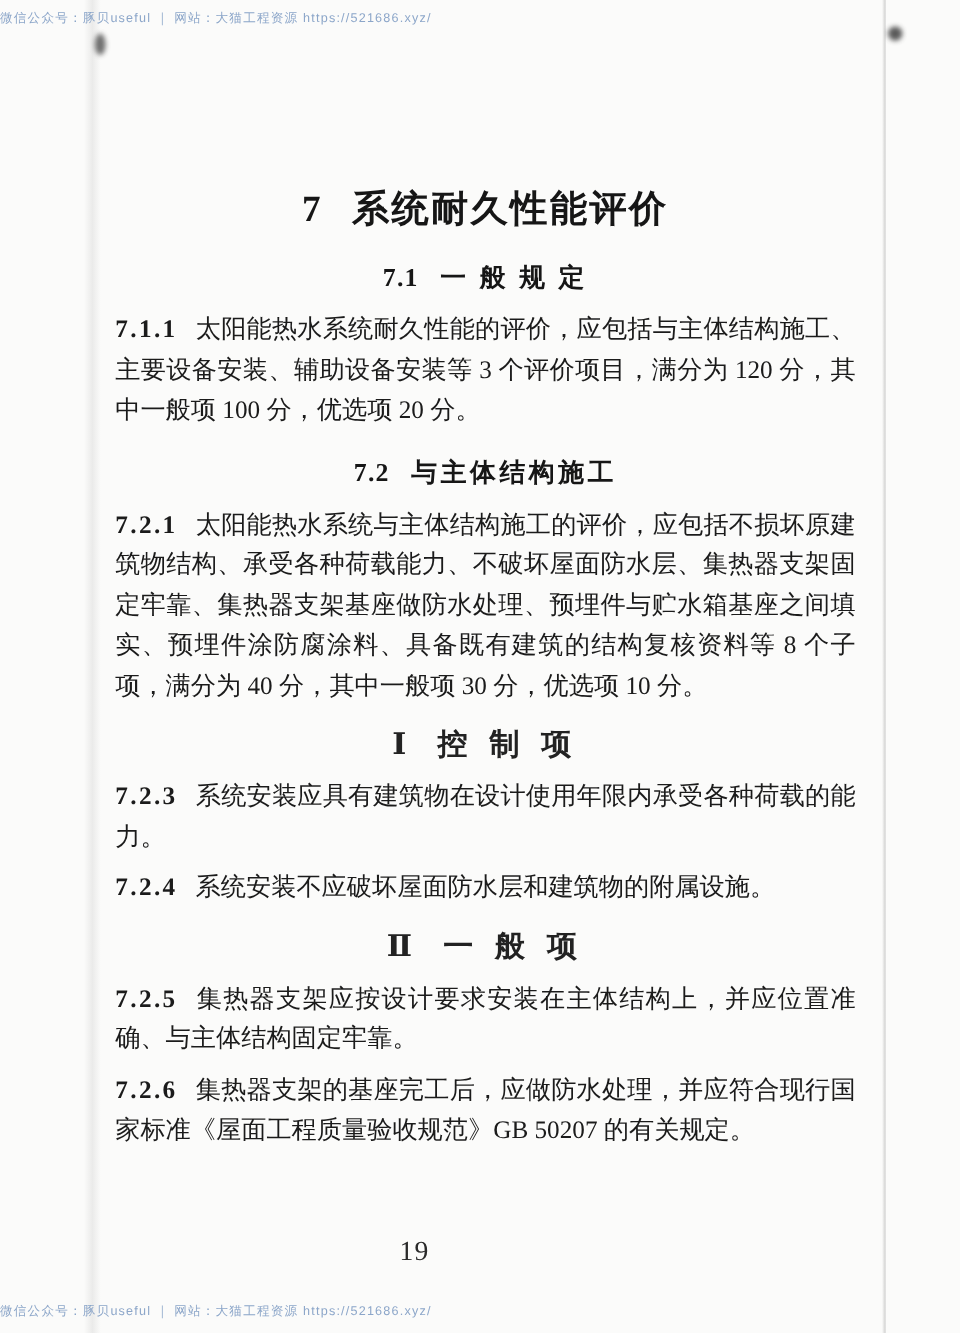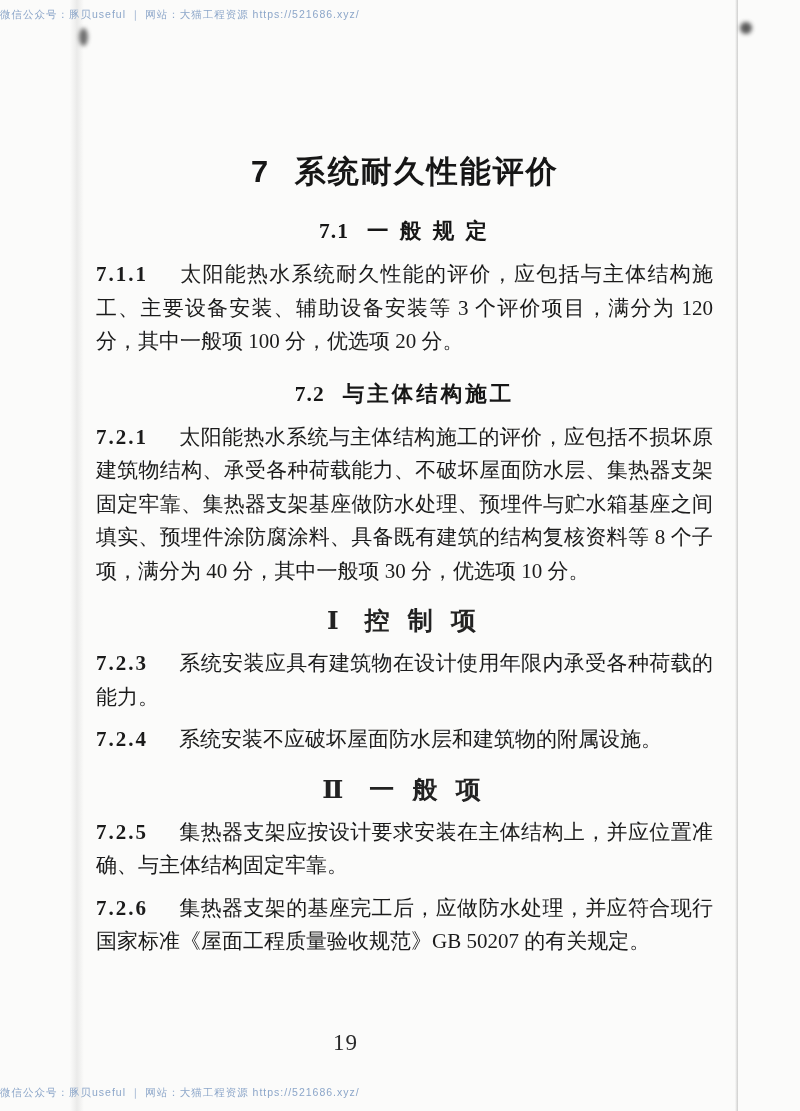--- a/index.html
+++ b/index.html
@@ -38,37 +38,37 @@
   }
   .wm.top{top:8px;}
   .wm.bottom{top:1086px;}
   
   .content{
     position:absolute;left:96px;top:0;width:617px;
     font-size:21px;line-height:33.5px;
   }
   .chapter{
     margin:152px 0 0 0;text-align:center;
-    font-size:31px;font-weight:bold;letter-spacing:2px;line-height:44px;color:#161616;font-family:Liberation Mono, monospace;
+    font-size:31px;font-weight:bold;letter-spacing:2px;line-height:44px;color:#161616;
   }
   .chapter .ch-num{margin-right:26px;letter-spacing:0;}
   .sec{
     margin:20px 0 0 0;text-align:center;
     font-size:21.5px;font-weight:bold;letter-spacing:3px;line-height:30px;color:#161616;
   }
   .sec .sec-num{margin-right:18px;letter-spacing:1px;}
   .subsec{
     margin:17px 0 10px 0;text-align:center;
     font-size:25px;font-weight:bold;letter-spacing:6px;line-height:32px;color:#222;
   }
   .subsec .sub-num{margin-right:20px;}
   .para{
     margin:9px 0 0 0;text-align:justify;color:#1b1b1b;
   }
-  .para .pnum{font-weight:bold;margin-right:31px;letter-spacing:2px;}
+  .para .pnum{font-weight:bold;margin-right:15px;letter-spacing:2px;}
   .para.first{margin-top:12px;}
   .page-num{
     position:absolute;left:12px;top:1030px;width:667px;text-align:center;
     font-size:23px;color:#2a2a2a;letter-spacing:1px;
   }
 </style>
 </head>
 <body>
 
 <div class="edge-right"></div>

